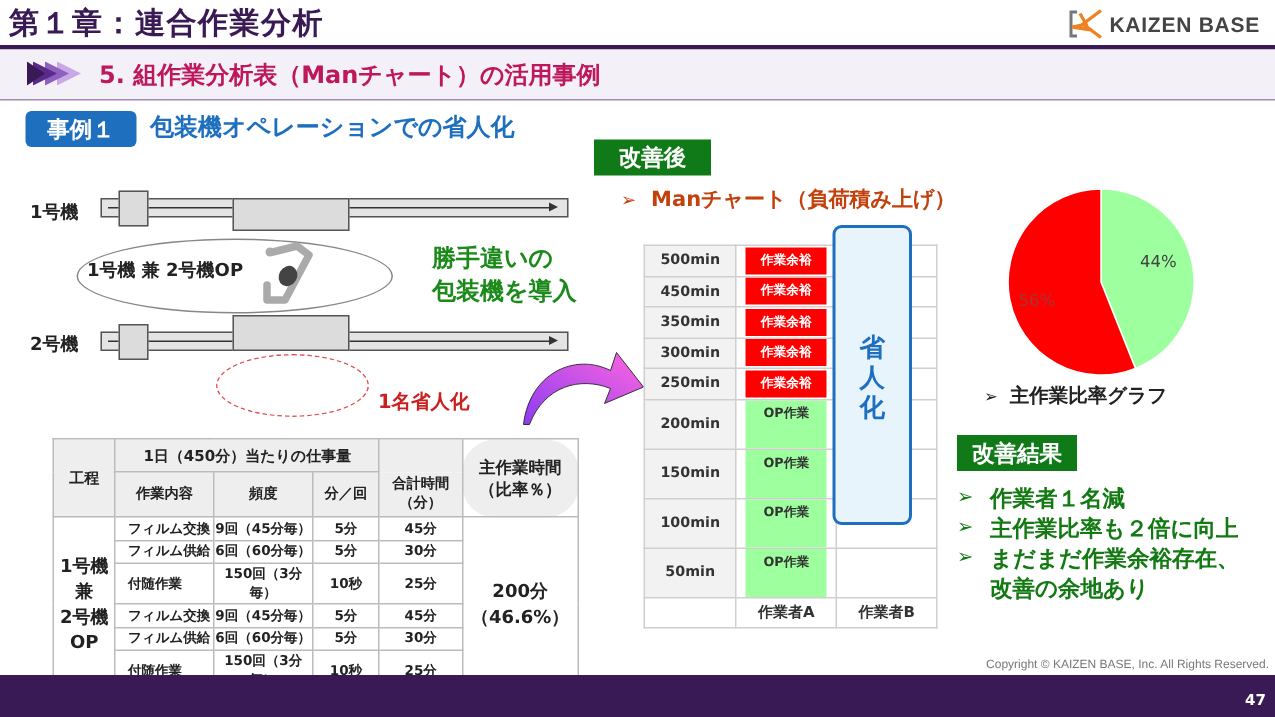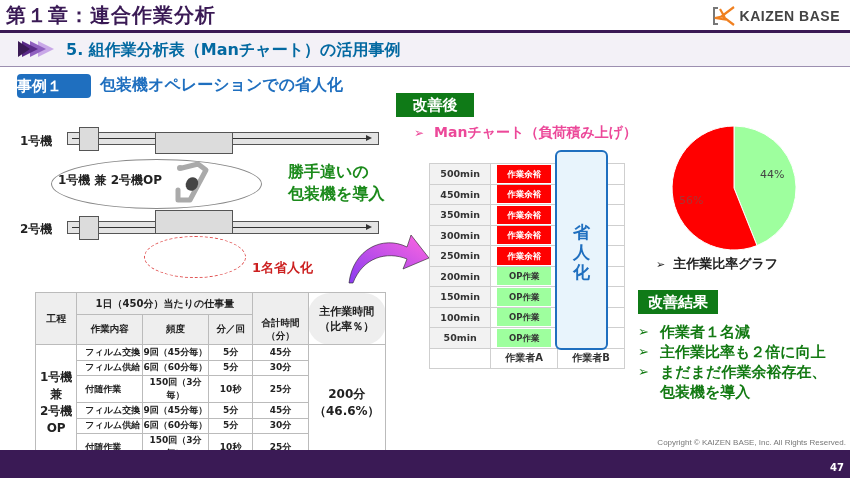--- a/index.html
+++ b/index.html
@@ -8,24 +8,24 @@
 
   .abs { position: absolute; }
 
   
   .chapter-title { left: 6px; top: 2px; font-size: 20px; font-weight: bold; color: #3a1a55; letter-spacing: 1px; }
   .logo { right: 10px; top: 6px; display: flex; align-items: center; gap: 4px; }
   .logo-text { font-size: 14px; font-weight: bold; color: #444; letter-spacing: 0.5px; font-family: "Liberation Sans", sans-serif; }
   .header-rule { left: 0; top: 30px; width: 850px; height: 3px; background: #3a1a55; }
   .subbar { left: 0; top: 33px; width: 850px; height: 34px; background: #f3f1f7; border-bottom: 1px solid #9c8fb0; }
   .subbar-arrows { left: 18px; top: 41px; }
-  .subtitle { left: 66px; top: 40px; font-size: 16px; font-weight: bold; color: #0369a1; }
-
-  
-  .case-badge { left: 17px; top: 74px; width: 74px; height: 24px; background: #1f6fbf; color: #fff; border-radius: 4px; font-size: 15px; font-weight: bold; text-align: left; line-height: 24px; }
+  .subtitle { left: 66px; top: 40px; font-size: 16px; font-weight: bold; color: #be185d; }
+
+  
+  .case-badge { left: 17px; top: 74px; width: 74px; height: 24px; background: #1f6fbf; color: #fff; border-radius: 4px; font-size: 15px; font-weight: bold; text-align: center; line-height: 24px; }
   .case-title { left: 100px; top: 75px; font-size: 16px; font-weight: bold; color: #1f6fbf; }
 
   
   .mlabel { font-size: 12px; font-weight: bold; color: #222; }
   .belt { background: #e4e4e4; border: 1px solid #555; }
   .belt-line { height: 1px; background: #333; }
   .box { background: #dcdcdc; border: 1px solid #555; }
   .ellipse { border: 1px solid #888; border-radius: 50%; background: #fff; }
   .op-label { font-size: 12px; font-weight: bold; color: #222; }
   .green-callout { font-size: 16px; font-weight: bold; color: #1b8a1b; line-height: 22px; }
@@ -35,28 +35,28 @@
   
   table.work { border-collapse: collapse; font-size: 9px; color: #222; }
   table.work td, table.work th { border: 1px solid #bbb; text-align: center; font-weight: bold; padding: 0; }
   table.work th { background: #eeeeee; }
   table.work td.lbl { text-align: left; padding-left: 8px; }
   table.work td.proc { font-size: 12px; line-height: 17px; background: #fff; }
   table.work td.main { font-size: 12px; line-height: 17px; }
 
   
   .green-badge { background: #0f7a17; color: #fff; font-weight: bold; font-size: 15px; text-align: center; }
-  .bullet-title { font-size: 14px; font-weight: bold; color: #ec4899; }
+  .bullet-title { font-size: 14px; font-weight: bold; color: #c2410c; }
   .man-grid { border-collapse: collapse; font-size: 9px; }
   .man-grid td { border: 1px solid #cfcfcf; height: 20.5px; text-align: center; font-weight: bold; color: #333; }
   .man-grid td.ax { background: #f2f2f2; width: 55px; font-size: 9.5px; }
   .man-grid td.ca { width: 60px; padding: 0 6px; }
   .man-grid td.cb { width: 60px; }
   .cell-red { background: #ff0000; color: #fff; display: block; height: 18px; line-height: 18px; font-size: 8.5px; }
-  .cell-green { background: #9eff9e; color: #333; display: block; height: 18px; line-height: 18px; font-size: 8.5px; }
+  .cell-green { background: #9eff9e; color: #333; display: block; height: 32px; line-height: 18px; font-size: 8.5px; }
   .saved-box { border: 2px solid #1f6fbf; border-radius: 6px; background: #e8f4fc; }
   .saved-text { color: #1f6fbf; font-size: 17px; font-weight: bold; line-height: 20px; text-align: center; }
 
   .pie-caption { font-size: 13px; font-weight: bold; color: #222; }
   .result-list { font-size: 15px; font-weight: bold; color: #137a13; line-height: 20px; }
   .result-list li { list-style: none; position: relative; padding-left: 22px; }
   .result-list li::before { content: "➢"; position: absolute; left: 0; top: 0; color: #137a13; font-size: 13px; }
 
   .copyright { right: 4px; top: 438px; font-size: 8px; color: #777; font-family: "Liberation Sans", sans-serif; }
   .footer { left: 0; top: 450px; width: 850px; height: 28px; background: #3a1a55; }
@@ -289,18 +289,18 @@
   <text x="9" y="80" font-size="11" fill="#a33" font-family="DejaVu Sans, sans-serif">56%</text>
 </svg>
 <div class="abs pie-caption" style="left:656px; top:255px;">
   <span style="font-size:11px; margin-right:8px;">➢</span><span>主作業比率グラフ</span>
 </div>
 
 <div class="abs green-badge" style="left:638px; top:290px; width:80px; height:24px; line-height:24px;">改善結果</div>
 <ul class="abs result-list" style="left:638px; top:322px; width:200px;">
   <li>作業者１名減</li>
   <li>主作業比率も２倍に向上</li>
-  <li>まだまだ作業余裕存在、包装機を導入</li>
+  <li>まだまだ作業余裕存在、改善の余地あり</li>
 </ul>
 
 <div class="abs copyright">Copyright ©  KAIZEN BASE, Inc.  All Rights Reserved.</div>
 <div class="abs footer"></div>
 <div class="abs page-num">47</div>
 
 </body></html>

